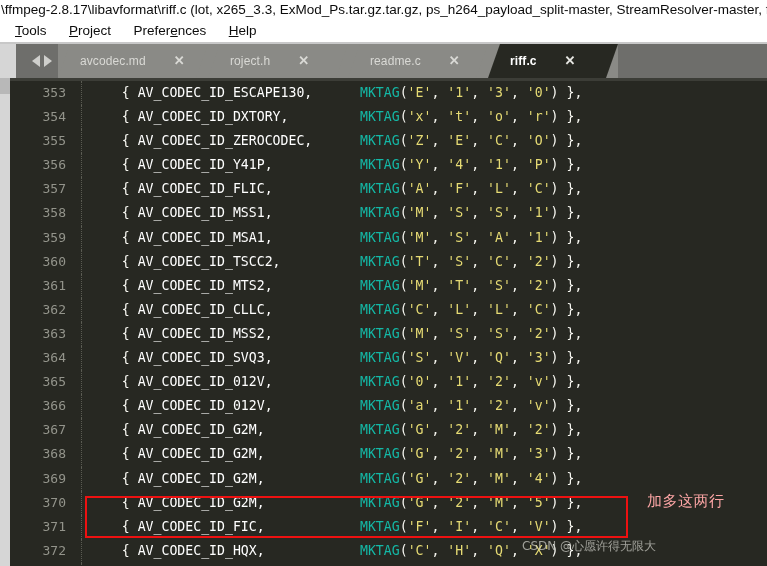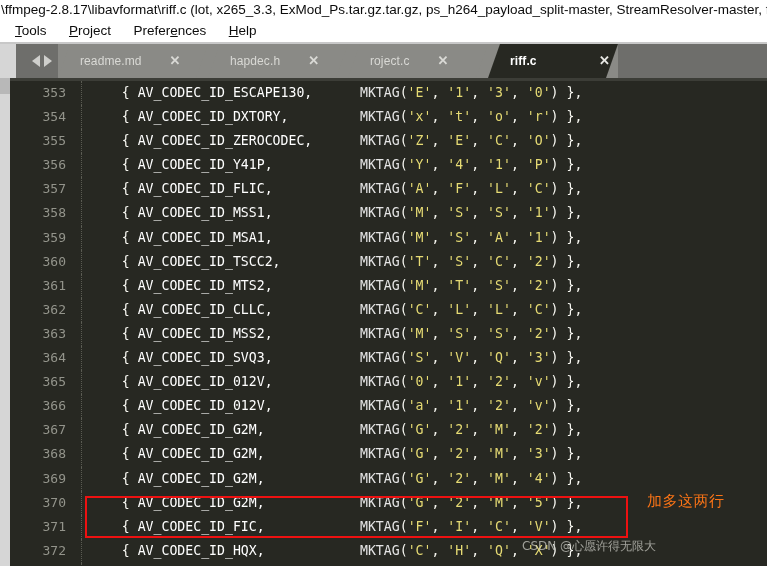--- a/index.html
+++ b/index.html
@@ -123,21 +123,21 @@
   .tab-inner {
     position: relative;
     height: 34px;
     display: flex;
     align-items: center;
     padding: 0 8px 0 22px;
     box-sizing: border-box;
     clip-path: polygon(12px 0, 100% 0, calc(100% - 12px) 100%, 0 100%);
   }
   .tab.normal .tab-inner { background: #8a8a86; }
-  .tab.active .tab-inner { background: #272822; justify-content: space-between; }
+  .tab.active .tab-inner { background: #272822; }
   .tab-label {
     color: #d9d9d5;
     font-size: 12px;
     letter-spacing: 0.1px;
   }
   .tab.active .tab-label {
     color: #ffffff;
     font-weight: bold;
   }
   .tab-close {
@@ -212,34 +212,34 @@
   }
   .code-text {
     position: absolute;
     left: 80px; top: 0;
     height: 24.1px;
     line-height: 24.1px;
     color: #f8f8f2;
     white-space: pre;
   }
   .tok-id   { color: #ffffff; }
-  .tok-fn   { color: #e5e5e5; }
+  .tok-fn   { color: #14b8a6; }
   .tok-str  { color: #e6db74; }
   .tok-punc { color: #f8f8f2; }
 
   
   .annot-box {
     position: absolute;
     border: 2px solid #ee1111;
     box-sizing: border-box;
     pointer-events: none;
   }
   .annot-text {
     position: absolute;
-    color: #f97316;
+    color: #fca5a5;
     font-family: "DejaVu Sans", sans-serif;
     font-size: 15px;
     white-space: nowrap;
     letter-spacing: 0.5px;
   }
   .watermark {
     position: absolute;
     color: #cfcfc8;
     opacity: 0.72;
     font-family: "DejaVu Sans", sans-serif;
@@ -262,27 +262,27 @@
   </div>
   <div class="menu-divider"></div>
 
   <div class="tabstrip">
     <div class="tab-left-gutter"></div>
     <div class="tab-nav">
       <span class="tri tri-left"></span>
       <span class="tri tri-right"></span>
     </div>
     <div class="tabs" id="tabs-host"><div class="tab normal" style="width: 150px;"><div class="tab-inner">
-            <span class="tab-label">readme.md</span>
+            <span class="tab-label">avcodec.md</span>
             <span class="tab-close">✕</span>
           </div></div><div class="tab normal" style="width: 140px;"><div class="tab-inner">
-            <span class="tab-label">hapdec.h</span>
+            <span class="tab-label">roject.h</span>
             <span class="tab-close">✕</span>
           </div></div><div class="tab normal" style="width: 140px;"><div class="tab-inner">
-            <span class="tab-label">roject.c</span>
+            <span class="tab-label">readme.c</span>
             <span class="tab-close">✕</span>
           </div></div><div class="tab active" style="width: 130px;"><div class="tab-inner">
             <span class="tab-label">riff.c</span>
             <span class="tab-close">✕</span>
           </div></div></div>
   </div>
 
   <div class="editor">
     <div class="editor-scrollbar-left">
       <div class="editor-scroll-thumb"></div>

